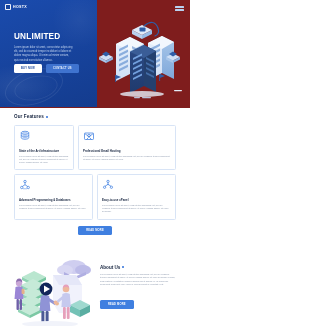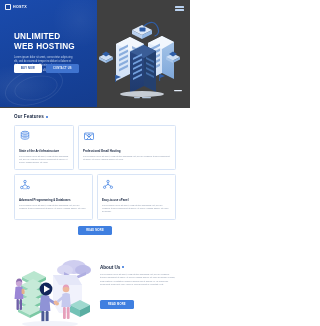--- a/index.html
+++ b/index.html
@@ -5,21 +5,21 @@
   * { box-sizing: border-box; margin: 0; padding: 0; }
   html, body {
     width: 190px; height: 326px;
     background: #ffffff;
     font-family: "Liberation Sans", sans-serif;
     overflow: hidden;
   }
   .page { position: relative; width: 190px; height: 326px; background: #fff; }
 
   
-  .hero { position: relative; width: 190px; height: 108px; background: #404040; padding-left: 16px; }
+  .hero { position: relative; width: 190px; height: 108px; background: #7f1d1d; padding-left: 16px; }
   .hero-blue {
     position: absolute; left: 0; top: 0; width: 97px; height: 107px;
     background: #17449c;
     background-image:
       radial-gradient(ellipse 60px 30px at 18px 86px, rgba(255,255,255,.07), rgba(255,255,255,0) 70%),
       radial-gradient(ellipse 40px 40px at 80px 20px, rgba(255,255,255,.05), rgba(255,255,255,0) 70%),
       linear-gradient(160deg, #1a4bad 0%, #143c8e 100%);
     overflow: hidden;
   }
   .hero-blue .swirl {
@@ -235,21 +235,20 @@
           <rect x="40" y="85" width="6" height="1.2" rx=".6"></rect>
           <rect x="48" y="85" width="9" height="1.2" rx=".6"></rect>
         </g>
         <rect x="80" y="78" width="8" height="1.2" rx=".6" fill="#e2ebf7"></rect>
       </svg>
     </div>
 
     <div class="hero-copy">
       <div class="hero-title">
         <div>UNLIMITED</div>
-        <div>WEB HOSTING</div>
       </div>
       <div class="hero-sub">Lorem ipsum dolor sit amet, consectetur adipiscing elit, sed do eiusmod tempor incididunt ut labore et dolore magna aliqua. Ut enim ad minim veniam, quis nostrud exercitation ullamco.</div>
     </div>
 
     <div class="hero-btns">
       <button class="btn-white">Buy Now</button>
       <button class="btn-ghost">Contact Us</button>
     </div>
   </section>
 

